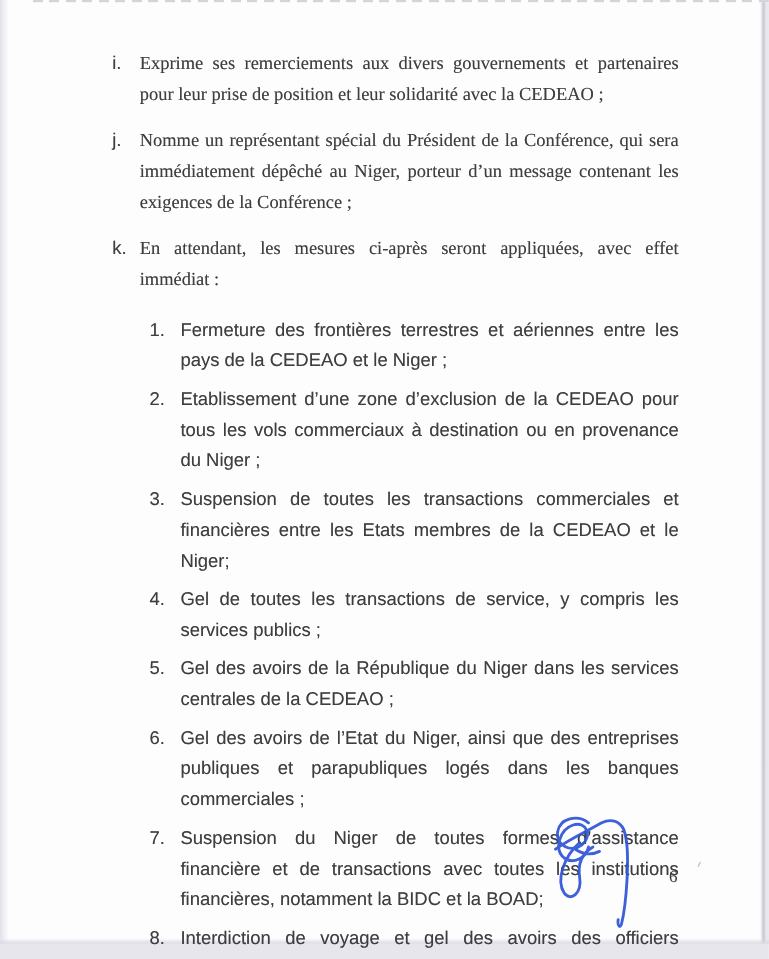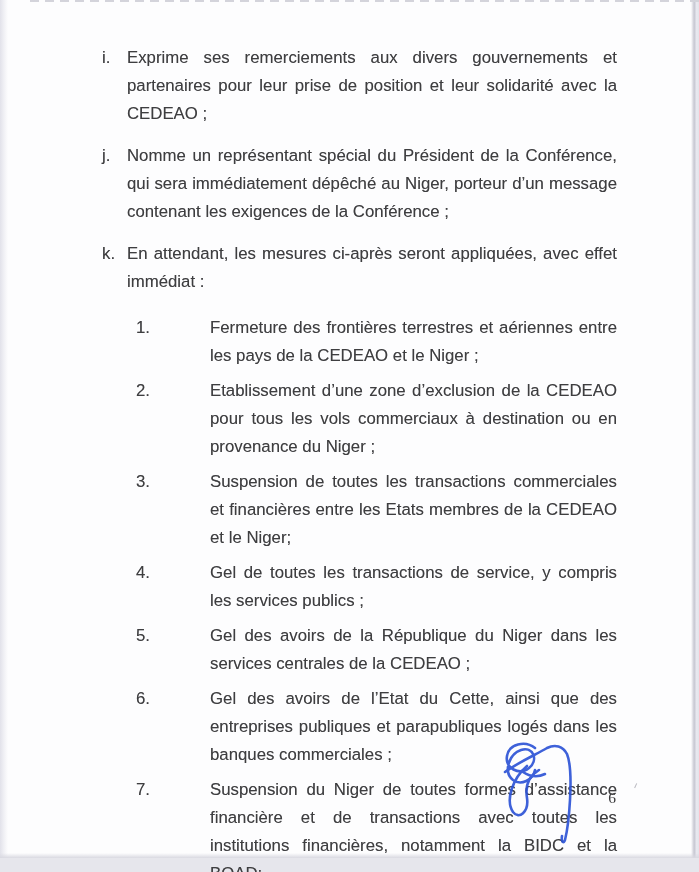--- a/index.html
+++ b/index.html
@@ -63,35 +63,35 @@
     display: flex;
     margin-bottom: 14px;
   }
   .outer-item .marker {
     flex: 0 0 25px;
     text-align: left;
   }
   .outer-item .itext {
     flex: 1 1 auto;
     text-align: justify;
+    font-family: Liberation Serif, serif;
   }
   .numbered-list {
     margin: 18px 0 0 34px;
   }
   .numbered-item {
     display: flex;
     margin-bottom: 7px;
   }
   .numbered-item .marker {
     flex: 0 0 28px;
   }
   .numbered-item .itext {
     flex: 1 1 auto;
     text-align: justify;
-    margin-left: 46px;
   }
   .numbered-item.continues .itext {
     text-align-last: justify;
   }
 
   
   .signature {
     position: absolute;
     left: 489px;
     top: 738px;
@@ -166,21 +166,21 @@
       <span class="itext">Gel de toutes les transactions de service, y compris les services publics ;</span>
     </div>
 
     <div class="numbered-item">
       <span class="marker">5.</span>
       <span class="itext">Gel des avoirs de la République du Niger dans les services centrales de la CEDEAO ;</span>
     </div>
 
     <div class="numbered-item">
       <span class="marker">6.</span>
-      <span class="itext">Gel des avoirs de l’Etat du Cette, ainsi que des entreprises publiques et parapubliques logés dans les banques commerciales ;</span>
+      <span class="itext">Gel des avoirs de l’Etat du Niger, ainsi que des entreprises publiques et parapubliques logés dans les banques commerciales ;</span>
     </div>
 
     <div class="numbered-item">
       <span class="marker">7.</span>
       <span class="itext">Suspension du Niger de toutes formes d’assistance financière et de transactions avec toutes les institutions financières, notamment la BIDC et la BOAD;</span>
     </div>
 
     <div class="numbered-item continues">
       <span class="marker">8.</span>
       <span class="itext">Interdiction de voyage et gel des avoirs des officiers militaires impliqués dans la tentative de coup d’Etat. Cette mesure s’applique également aux membres de leurs familles et aux civils acceptant de figurer dans toute</span>

